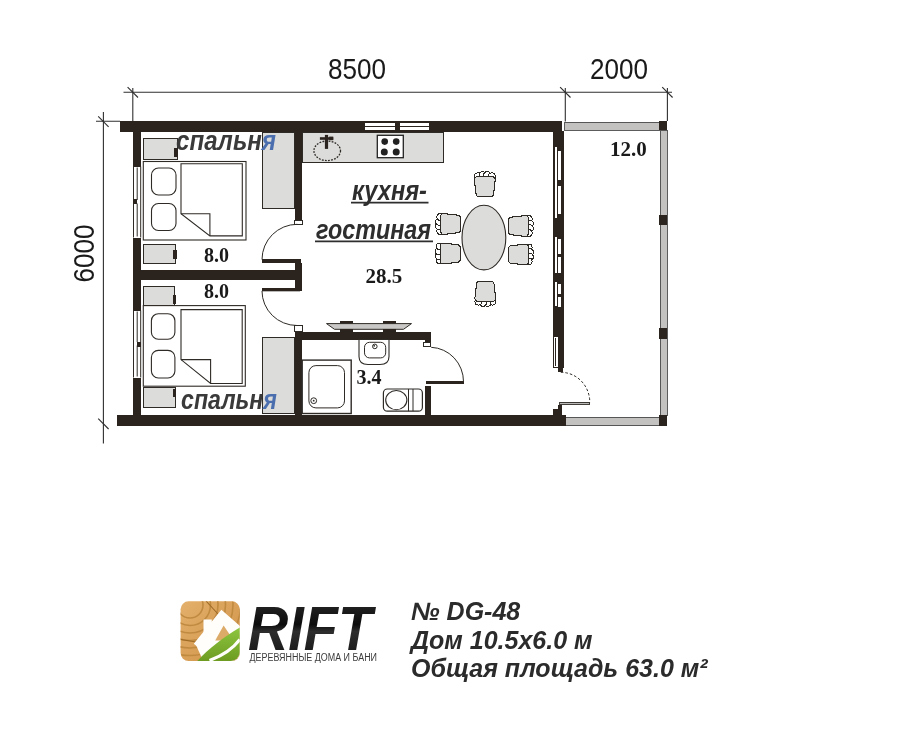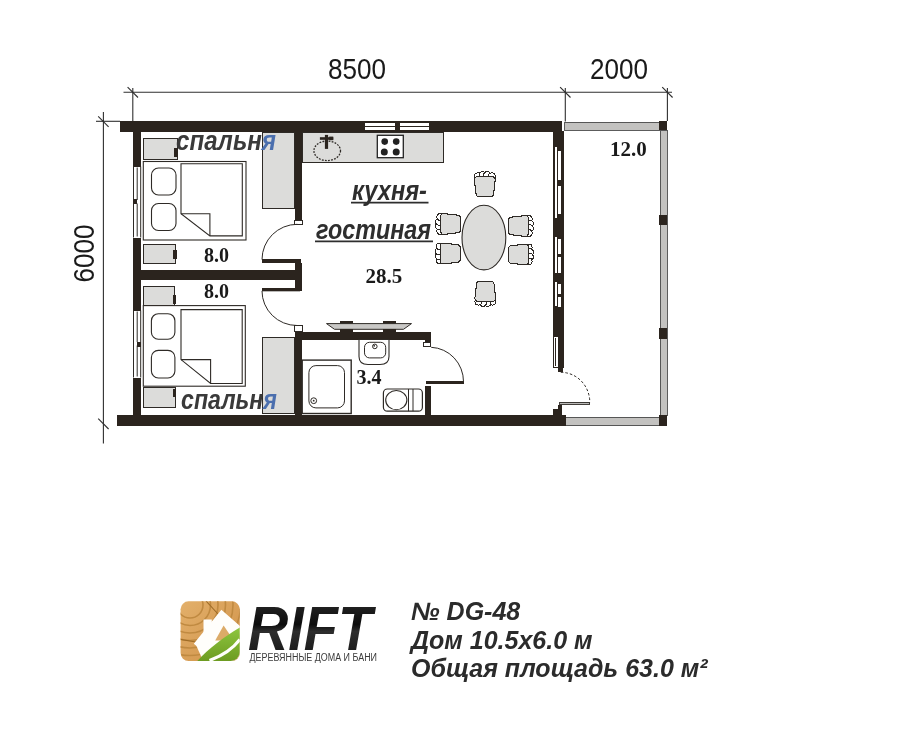--- a/index.html
+++ b/index.html
@@ -1,16 +1,16 @@
 <!DOCTYPE html>
 <html><head>
 <meta charset="utf-8">
 <style>
   html,body{margin:0;padding:0;background:#ffffff;}
-  #page{position:relative;width:899px;height:745px;background:#fff;overflow:hidden;}
+  #page{position:relative;width:899px;height:745px;background:#fff;overflow:hidden;border-radius:32px;}
   svg{position:absolute;left:0;top:0;}
   text{font-family:"Liberation Sans", sans-serif;}
   .serifnum{font-family:"Liberation Serif", serif;font-weight:bold;}
 </style>
 </head>
 <body>
 <div id="page">
 <svg width="899" height="745" viewBox="0 0 899 745" shape-rendering="crispEdges">
 <defs>
   <g id="chair">

